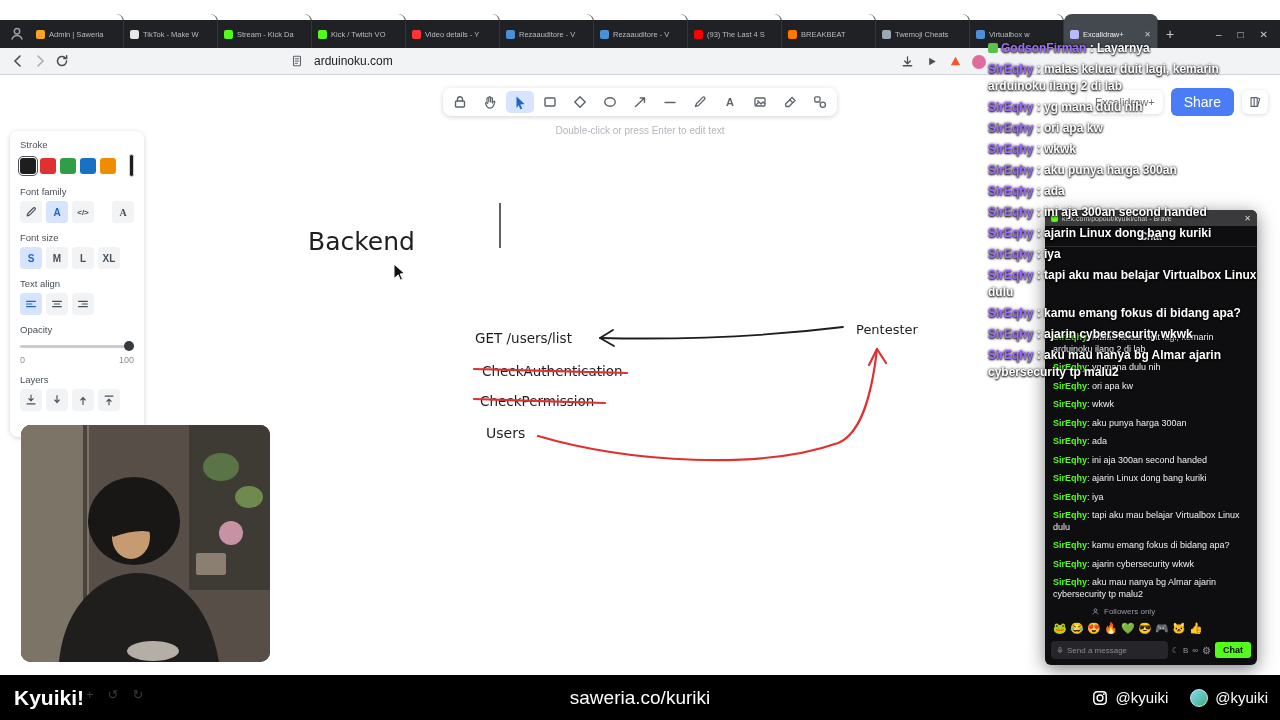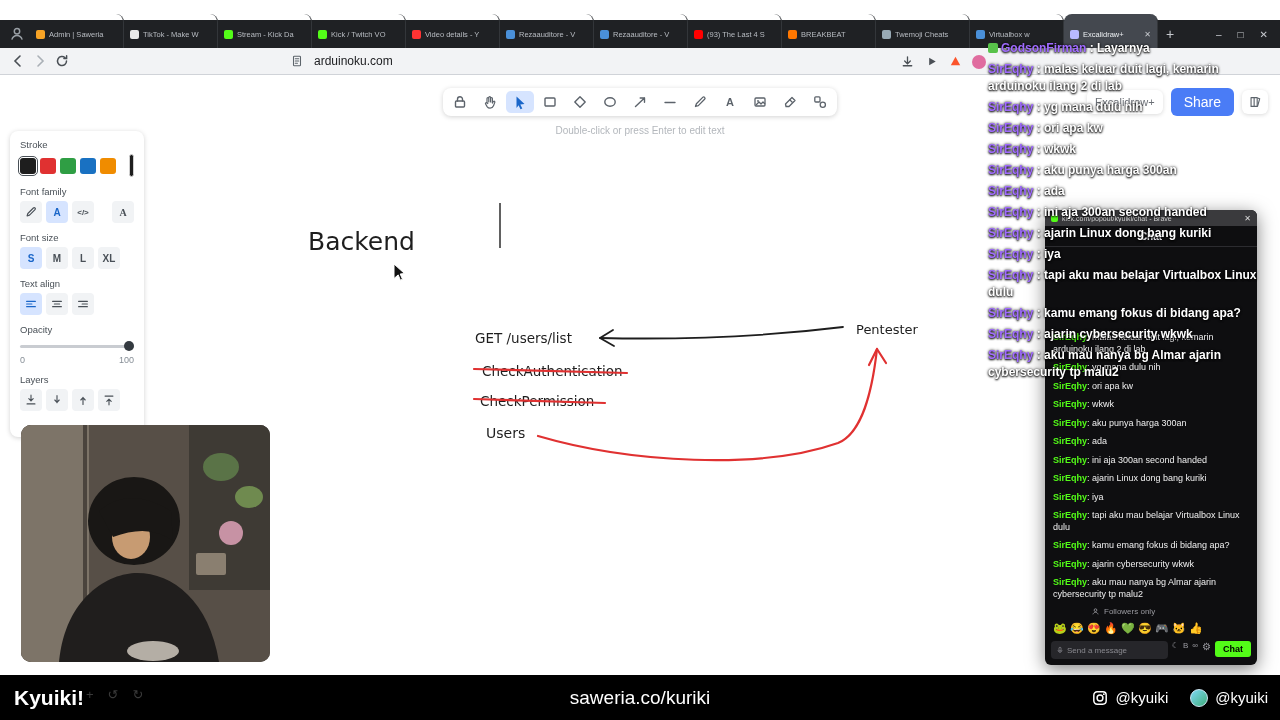--- a/index.html
+++ b/index.html
@@ -95,21 +95,21 @@
   .kw-chathead{height:20px;border-bottom:1px solid #2c2c30;color:#ededf0;font-size:10px;font-weight:bold;
     display:flex;align-items:center;justify-content:center;flex:none;}
   .kw-msgs{flex:1;display:flex;flex-direction:column;justify-content:flex-end;gap:7px;padding:4px 8px;
     font-size:9px;line-height:11.5px;color:#efefef;overflow:hidden;}
   .kw-user{color:var(--kg,#53fc18);font-weight:bold;}
   .kw-user::after{content:": ";color:#efefef;font-weight:normal;}
   .kw-followers{height:14px;display:flex;align-items:center;gap:4px;padding:0 10px;color:#9a9aa0;
     font-size:8px;flex:none;margin-left:36px;}
   .kw-emotes{height:20px;display:flex;align-items:center;gap:3px;padding:0 8px;font-size:11px;flex:none;}
   .emote{width:14px;text-align:center;}
-  .kw-inputrow{display:flex;align-items:flex-start;gap:4px;margin:3px 6px 6px;flex:none;}
+  .kw-inputrow{display:flex;align-items:center;gap:4px;margin:3px 6px 6px;flex:none;}
   .kw-input{flex:1;background:#26262a;border-radius:4px;height:18px;display:flex;align-items:center;
     gap:3px;padding:0 5px;color:#8a8a90;font-size:8px;overflow:hidden;white-space:nowrap;}
   .kw-ic{color:#9a9aa0;font-size:8px;}
   .kw-gear{color:#9a9aa0;font-size:10px;}
   .kw-chatbtn{border:none;border-radius:3px;color:#000;font-size:9px;font-weight:bold;padding:3px 8px;}
 
   
   .overlaychat{position:absolute;left:988px;top:40px;width:276px;z-index:10;font-size:12px;font-weight:600;
     line-height:17px;color:#fff;text-shadow:0 1px 2px #000,0 0 3px rgba(0,0,0,.9);pointer-events:none;}
   .ov-msg{margin-bottom:4px;}

